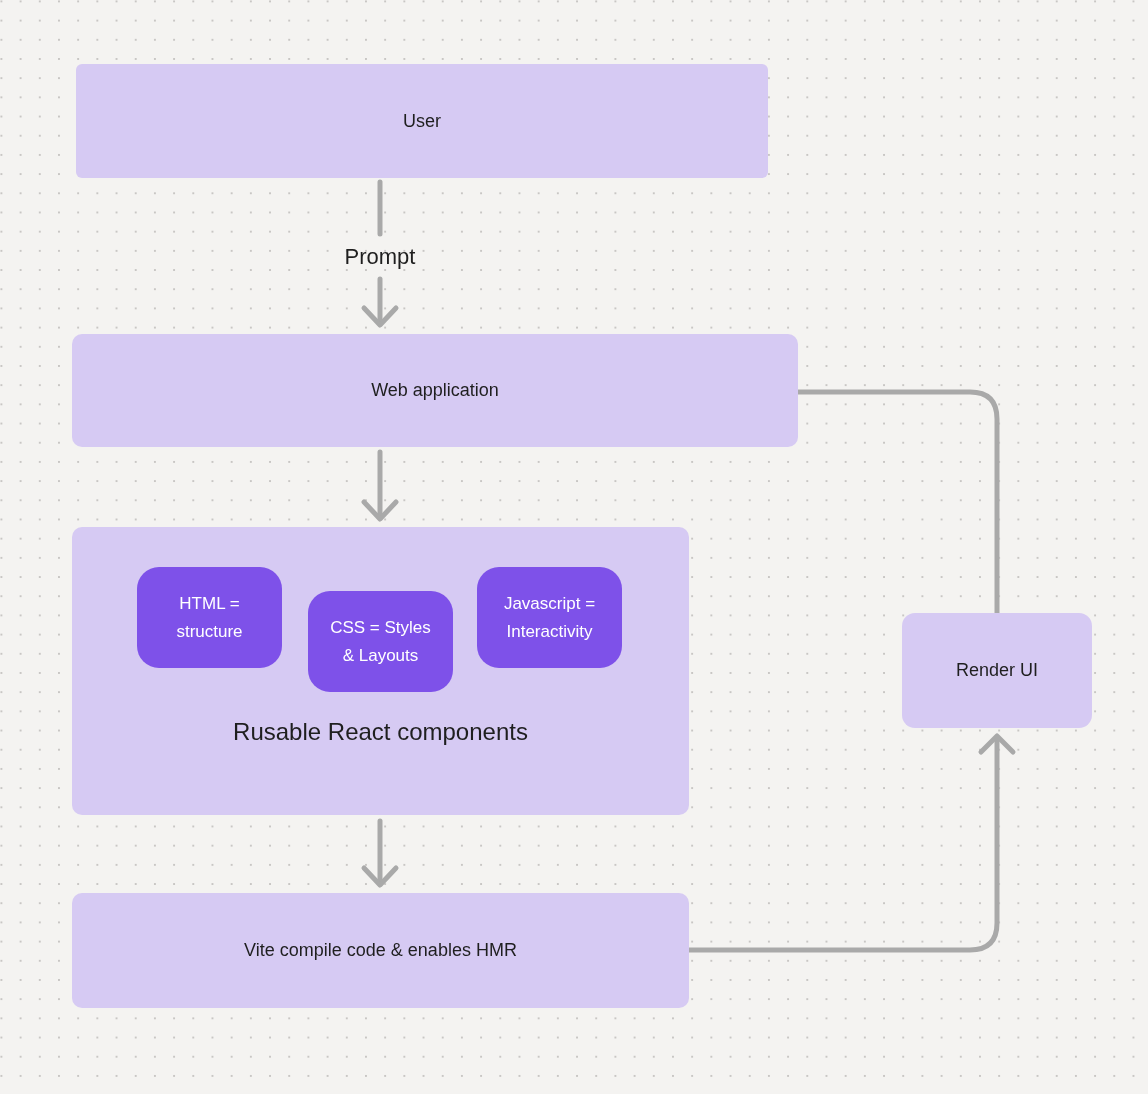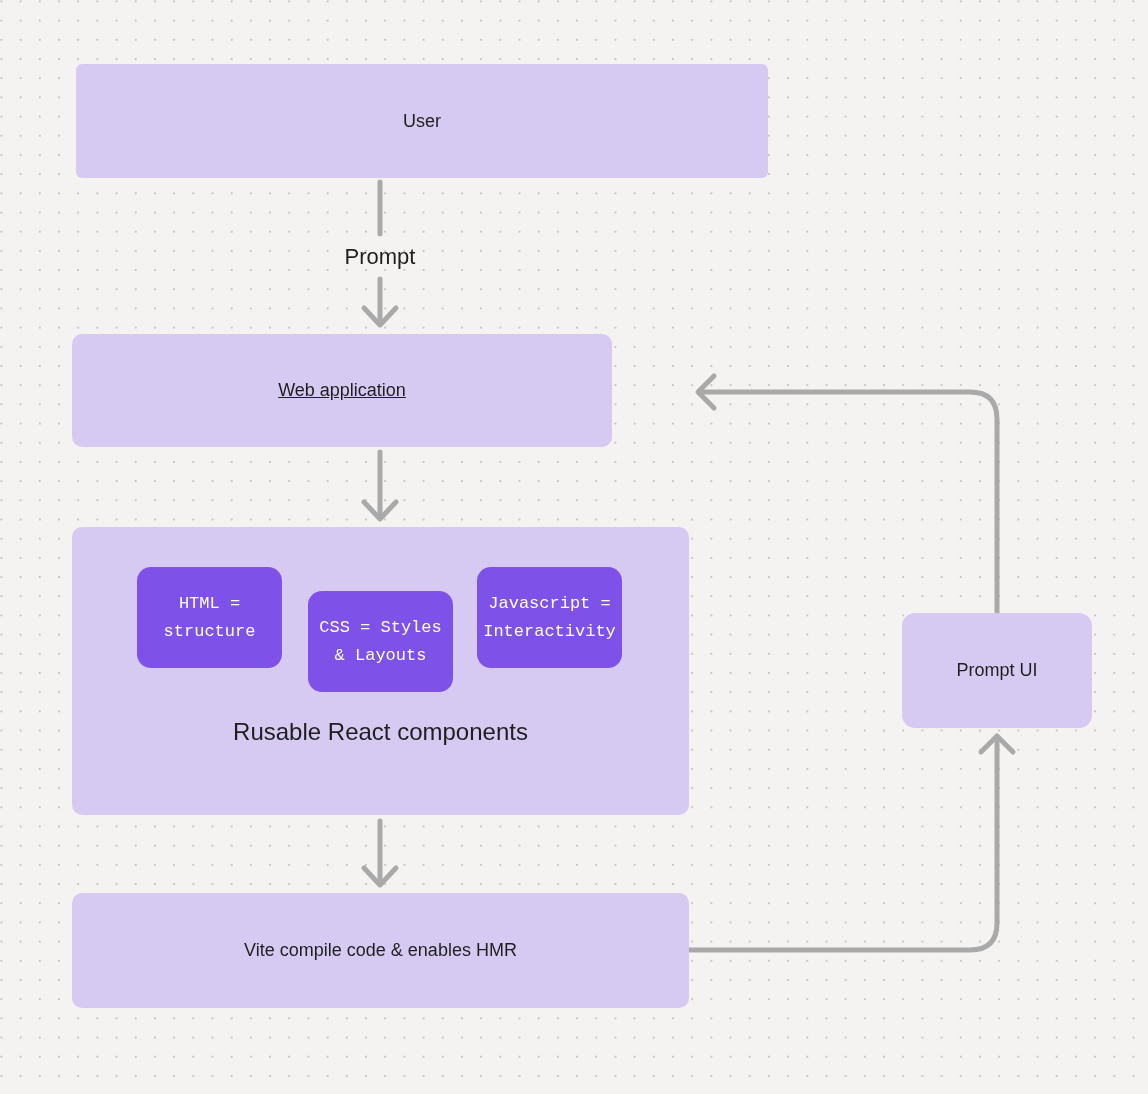--- a/index.html
+++ b/index.html
@@ -36,40 +36,39 @@
     background: #d6caf3;
     border-radius: 10px;
     display: flex;
     align-items: center;
     justify-content: center;
     color: #1f1f1f;
     font-size: 18px;
     text-align: center;
   }
   .node-user        { left: 76px;  top: 64px;  width: 692px; height: 114px; border-radius: 6px; }
-  .node-webapp      { left: 72px;  top: 334px; width: 540px; height: 113px; text-decoration: underline; }
+  .node-webapp      { left: 72px;  top: 334px; width: 726px; height: 113px; }
   .node-container   { left: 72px;  top: 527px; width: 617px; height: 288px; display: block; }
   .node-vite        { left: 72px;  top: 893px; width: 617px; height: 115px; }
   .node-render      { left: 902px; top: 613px; width: 190px; height: 115px; border-radius: 13px; }
   .chip {
     position: absolute;
     top: 40px;
     width: 145px;
     height: 101px;
     background: #7e51e9;
-    border-radius: 14px;
+    border-radius: 22px;
     color: #ffffff;
     font-size: 17px;
     line-height: 28px;
     display: flex;
     align-items: center;
     justify-content: center;
     text-align: center;
     white-space: pre-line;
-    font-family: Liberation Mono, monospace;
   }
   .chip-1 { left: 65px;  }
   .chip-2 { left: 236px; margin-top: 24px; }
   .chip-3 { left: 405px; }
   .container-label {
     position: absolute;
     left: 0;
     top: 191px;
     width: 100%;
     text-align: center;
@@ -139,16 +138,16 @@
 Interactivity</span>
     </div>
     <div class="container-label">Rusable React components</div>
   </div>
 
   <div class="node node-vite">
     <span>Vite compile code &amp; enables HMR</span>
   </div>
 
   <div class="node node-render">
-    <span>Prompt UI</span>
+    <span>Render UI</span>
   </div>
 
 </div>
 
 </body></html>

